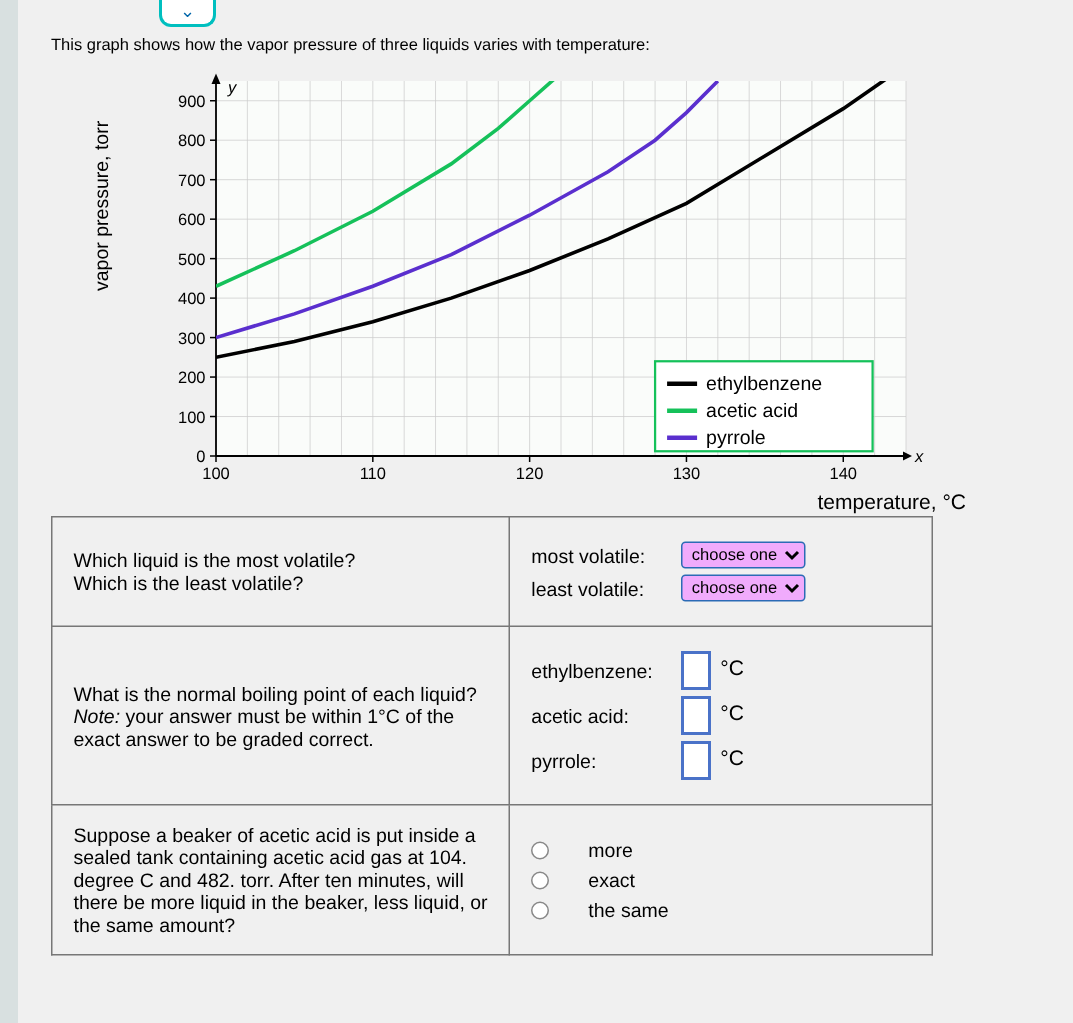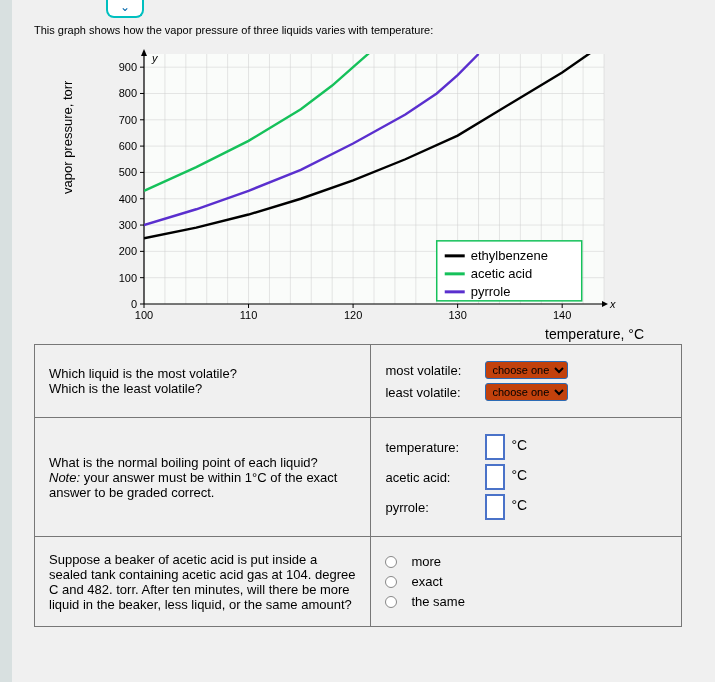--- a/index.html
+++ b/index.html
@@ -30,36 +30,36 @@
   .intro { margin-bottom: 8px; font-size: 11px; }
   .chart-wrap { position: relative; width: 580px; height: 300px; margin-left: 30px; }
   .ylabel {
     position: absolute; left: -4px; top: 150px;
     transform: rotate(-90deg); transform-origin: left top;
     font-size: 13px; white-space: nowrap;
   }
   .chart-svg { display:block; }
   .xlabel { text-align:right; font-size:14px; margin-top:2px; width:520px; margin-left:60px; }
   .instr { margin: 12px 0 10px 0; font-size: 13.5px; }
-  table.q { border-collapse: collapse; width: 648px; }
+  table.q { border-collapse: collapse; width: 588px; }
   table.q td { border: 1px solid #777; padding: 12px 14px; vertical-align: middle; font-size: 13px; }
   .row-label { width: 52%; }
   .ans-line { display:flex; align-items:center; margin: 4px 0; }
   .ans-label { width: 100px; }
   select.choose {
     font-size: 11px; padding: 1px 2px;
     border: 1px solid #2b6bb5; border-radius: 3px;
-    background: #c2410c; color: #000;
+    background: #f0abfc; color: #000;
   }
   .num-in {
     width: 20px; height: 26px; border: 2px solid #4a72c8;
     display: inline-block; vertical-align: middle; background:#fff;
   }
   .unit { margin-left: 6px; font-size: 14px; }
-  .radio-wrap { display:flex; gap:14px; align-items:center; margin:5px 0; }
+  .radio-wrap { display:flex; gap:26px; align-items:center; margin:5px 0; }
   .radio { width:12px; height:12px; border:1px solid #888; border-radius:50%; background:#fff; }
   em, .note { font-style: italic; }
 </style>
 </head>
 <body>
 
 <div class="dropdown-tab">
   <span>⌄</span>
 </div>
 
@@ -185,21 +185,21 @@
     </tr>
     <tr>
       <td class="row-label">
         <div>What is the normal boiling point of each liquid?</div>
         <div>
           <span class="note">Note:</span><span> your answer must be within 1°C of the exact answer to be graded correct.</span>
         </div>
       </td>
       <td>
         <div class="ans-line">
-          <span class="ans-label">temperature:</span>
+          <span class="ans-label">ethylbenzene:</span>
           <span><span class="num-in"></span><span class="unit">°C</span></span>
         </div>
         <div class="ans-line">
           <span class="ans-label">acetic acid:</span>
           <span><span class="num-in"></span><span class="unit">°C</span></span>
         </div>
         <div class="ans-line">
           <span class="ans-label">pyrrole:</span>
           <span><span class="num-in"></span><span class="unit">°C</span></span>
         </div>

